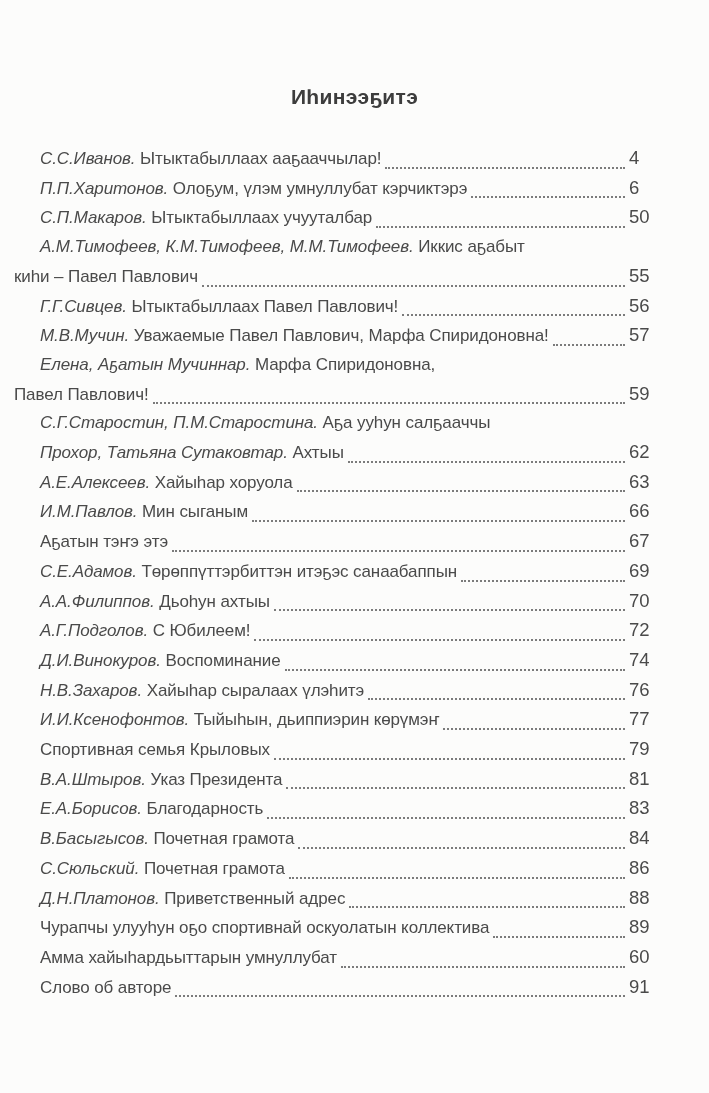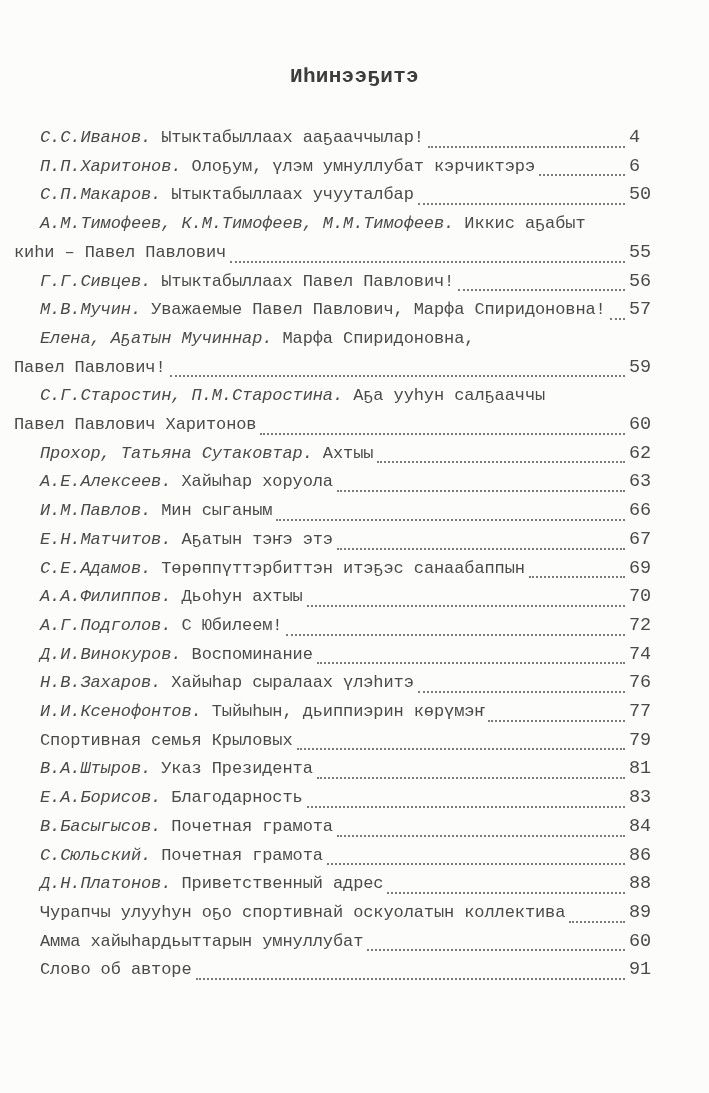--- a/index.html
+++ b/index.html
@@ -11,22 +11,21 @@
     height: 1093px;
     background: #fcfcfb;
     overflow: hidden;
     font-family: "Liberation Sans", "DejaVu Sans", sans-serif;
     color: #484848;
   }
   .page {
     width: 709px;
     height: 1093px;
     box-sizing: border-box;
-    padding-top: 64px;
-    font-family: Liberation Mono, monospace;
+    padding-top: 84px;
   }
   .page-title {
     margin: 0;
     text-align: center;
     font-size: 21px;
     font-weight: bold;
     color: #3d3d3d;
     letter-spacing: 0.3px;
     line-height: 26px;
   }
@@ -93,33 +92,32 @@
       </div>
       <div class="entry">
         <div class="line first"><span class="author">М.В.Мучин. </span><span class="ttl">Уважаемые Павел Павлович, Марфа Спиридоновна!</span><span class="dots"></span><span class="pg">57</span></div>
       </div>
       <div class="entry">
         <div class="line first"><span class="author">Елена, Аҕатын Мучиннар. </span><span class="ttl">Марфа Спиридоновна,</span></div>
         <div class="line cont"><span class="ttl">Павел Павлович!</span><span class="dots"></span><span class="pg">59</span></div>
       </div>
       <div class="entry">
         <div class="line first"><span class="author">С.Г.Старостин, П.М.Старостина. </span><span class="ttl">Аҕа ууһун салҕааччы</span></div>
-        <div class="line cont"><span class="ttl">Павел Павлович Харитонов</span><span class="dots"></span><span class="pg">60</span></div>
       </div>
       <div class="entry">
         <div class="line first"><span class="author">Прохор, Татьяна Сутаковтар. </span><span class="ttl">Ахтыы</span><span class="dots"></span><span class="pg">62</span></div>
       </div>
       <div class="entry">
         <div class="line first"><span class="author">А.Е.Алексеев. </span><span class="ttl">Хайыһар хоруола</span><span class="dots"></span><span class="pg">63</span></div>
       </div>
       <div class="entry">
         <div class="line first"><span class="author">И.М.Павлов. </span><span class="ttl">Мин сыганым</span><span class="dots"></span><span class="pg">66</span></div>
       </div>
       <div class="entry">
-        <div class="line first"><span class="author">Е.Н.Матчитов. </span><span class="ttl">Аҕатын тэҥэ этэ</span><span class="dots"></span><span class="pg">67</span></div>
+        <div class="line first"><span class="ttl">Аҕатын тэҥэ этэ</span><span class="dots"></span><span class="pg">67</span></div>
       </div>
       <div class="entry">
         <div class="line first"><span class="author">С.Е.Адамов. </span><span class="ttl">Төрөппүттэрбиттэн итэҕэс санаабаппын</span><span class="dots"></span><span class="pg">69</span></div>
       </div>
       <div class="entry">
         <div class="line first"><span class="author">А.А.Филиппов. </span><span class="ttl">Дьоһун ахтыы</span><span class="dots"></span><span class="pg">70</span></div>
       </div>
       <div class="entry">
         <div class="line first"><span class="author">А.Г.Подголов. </span><span class="ttl">С Юбилеем!</span><span class="dots"></span><span class="pg">72</span></div>
       </div>

